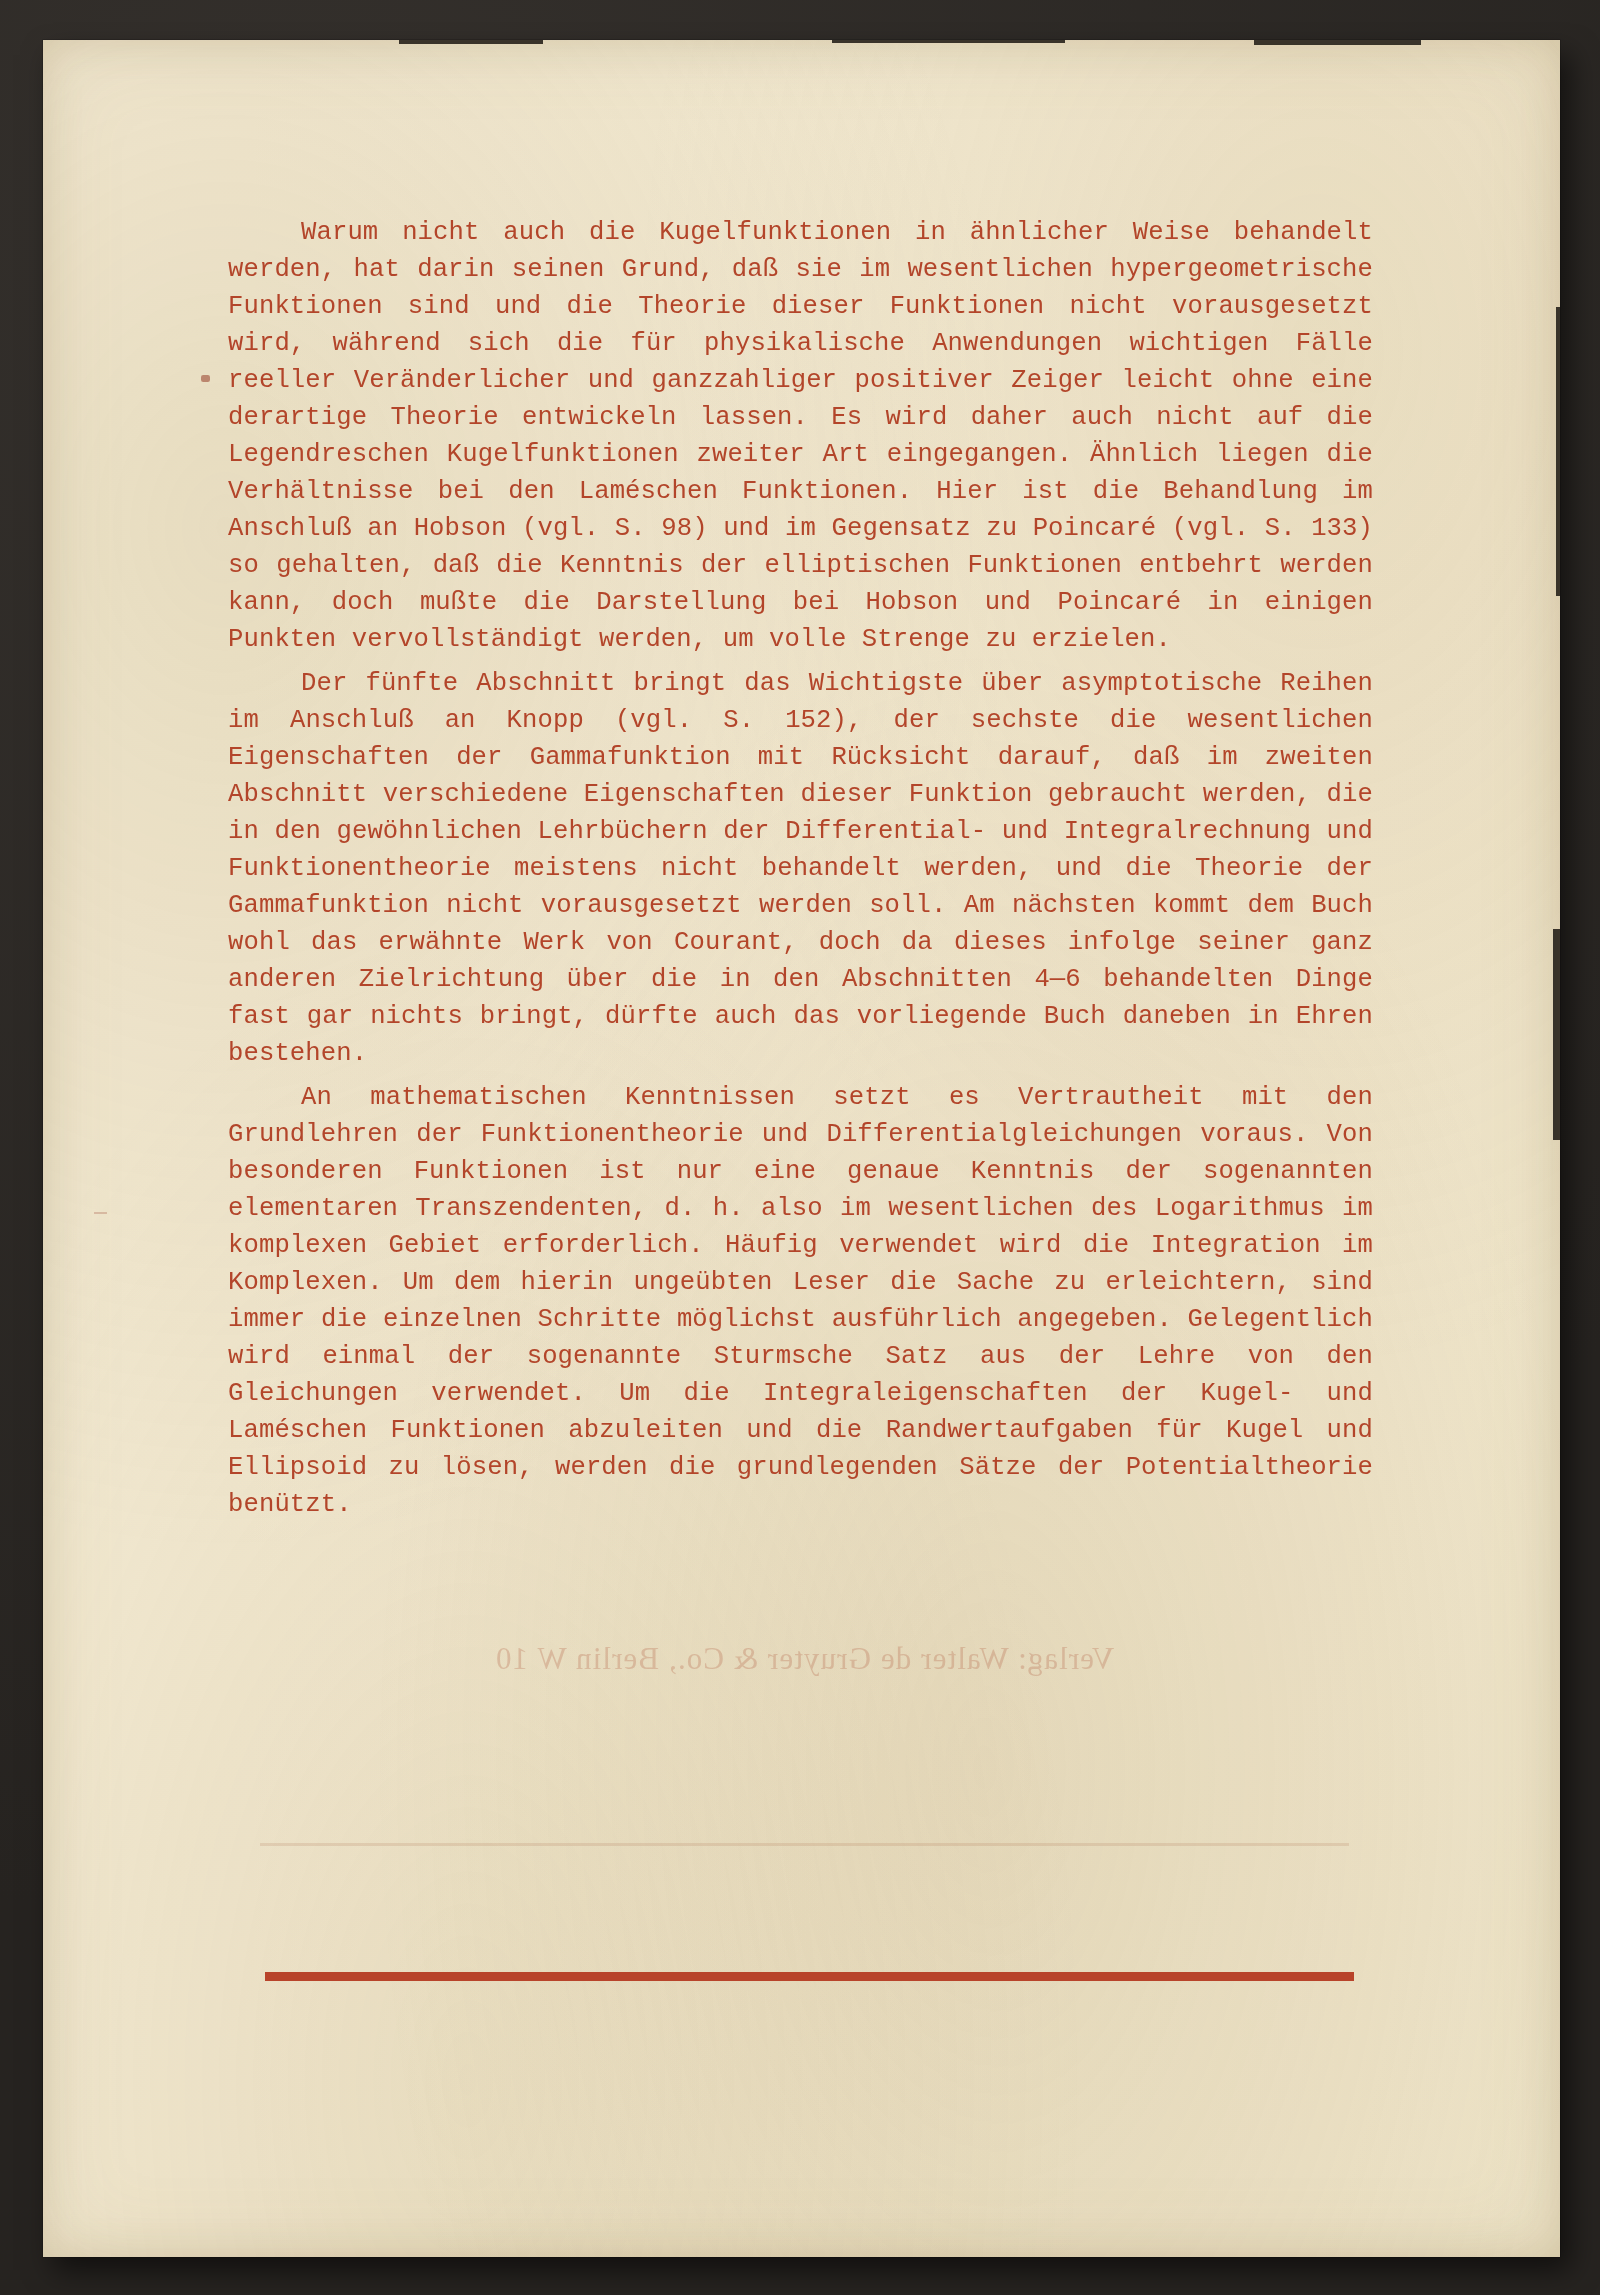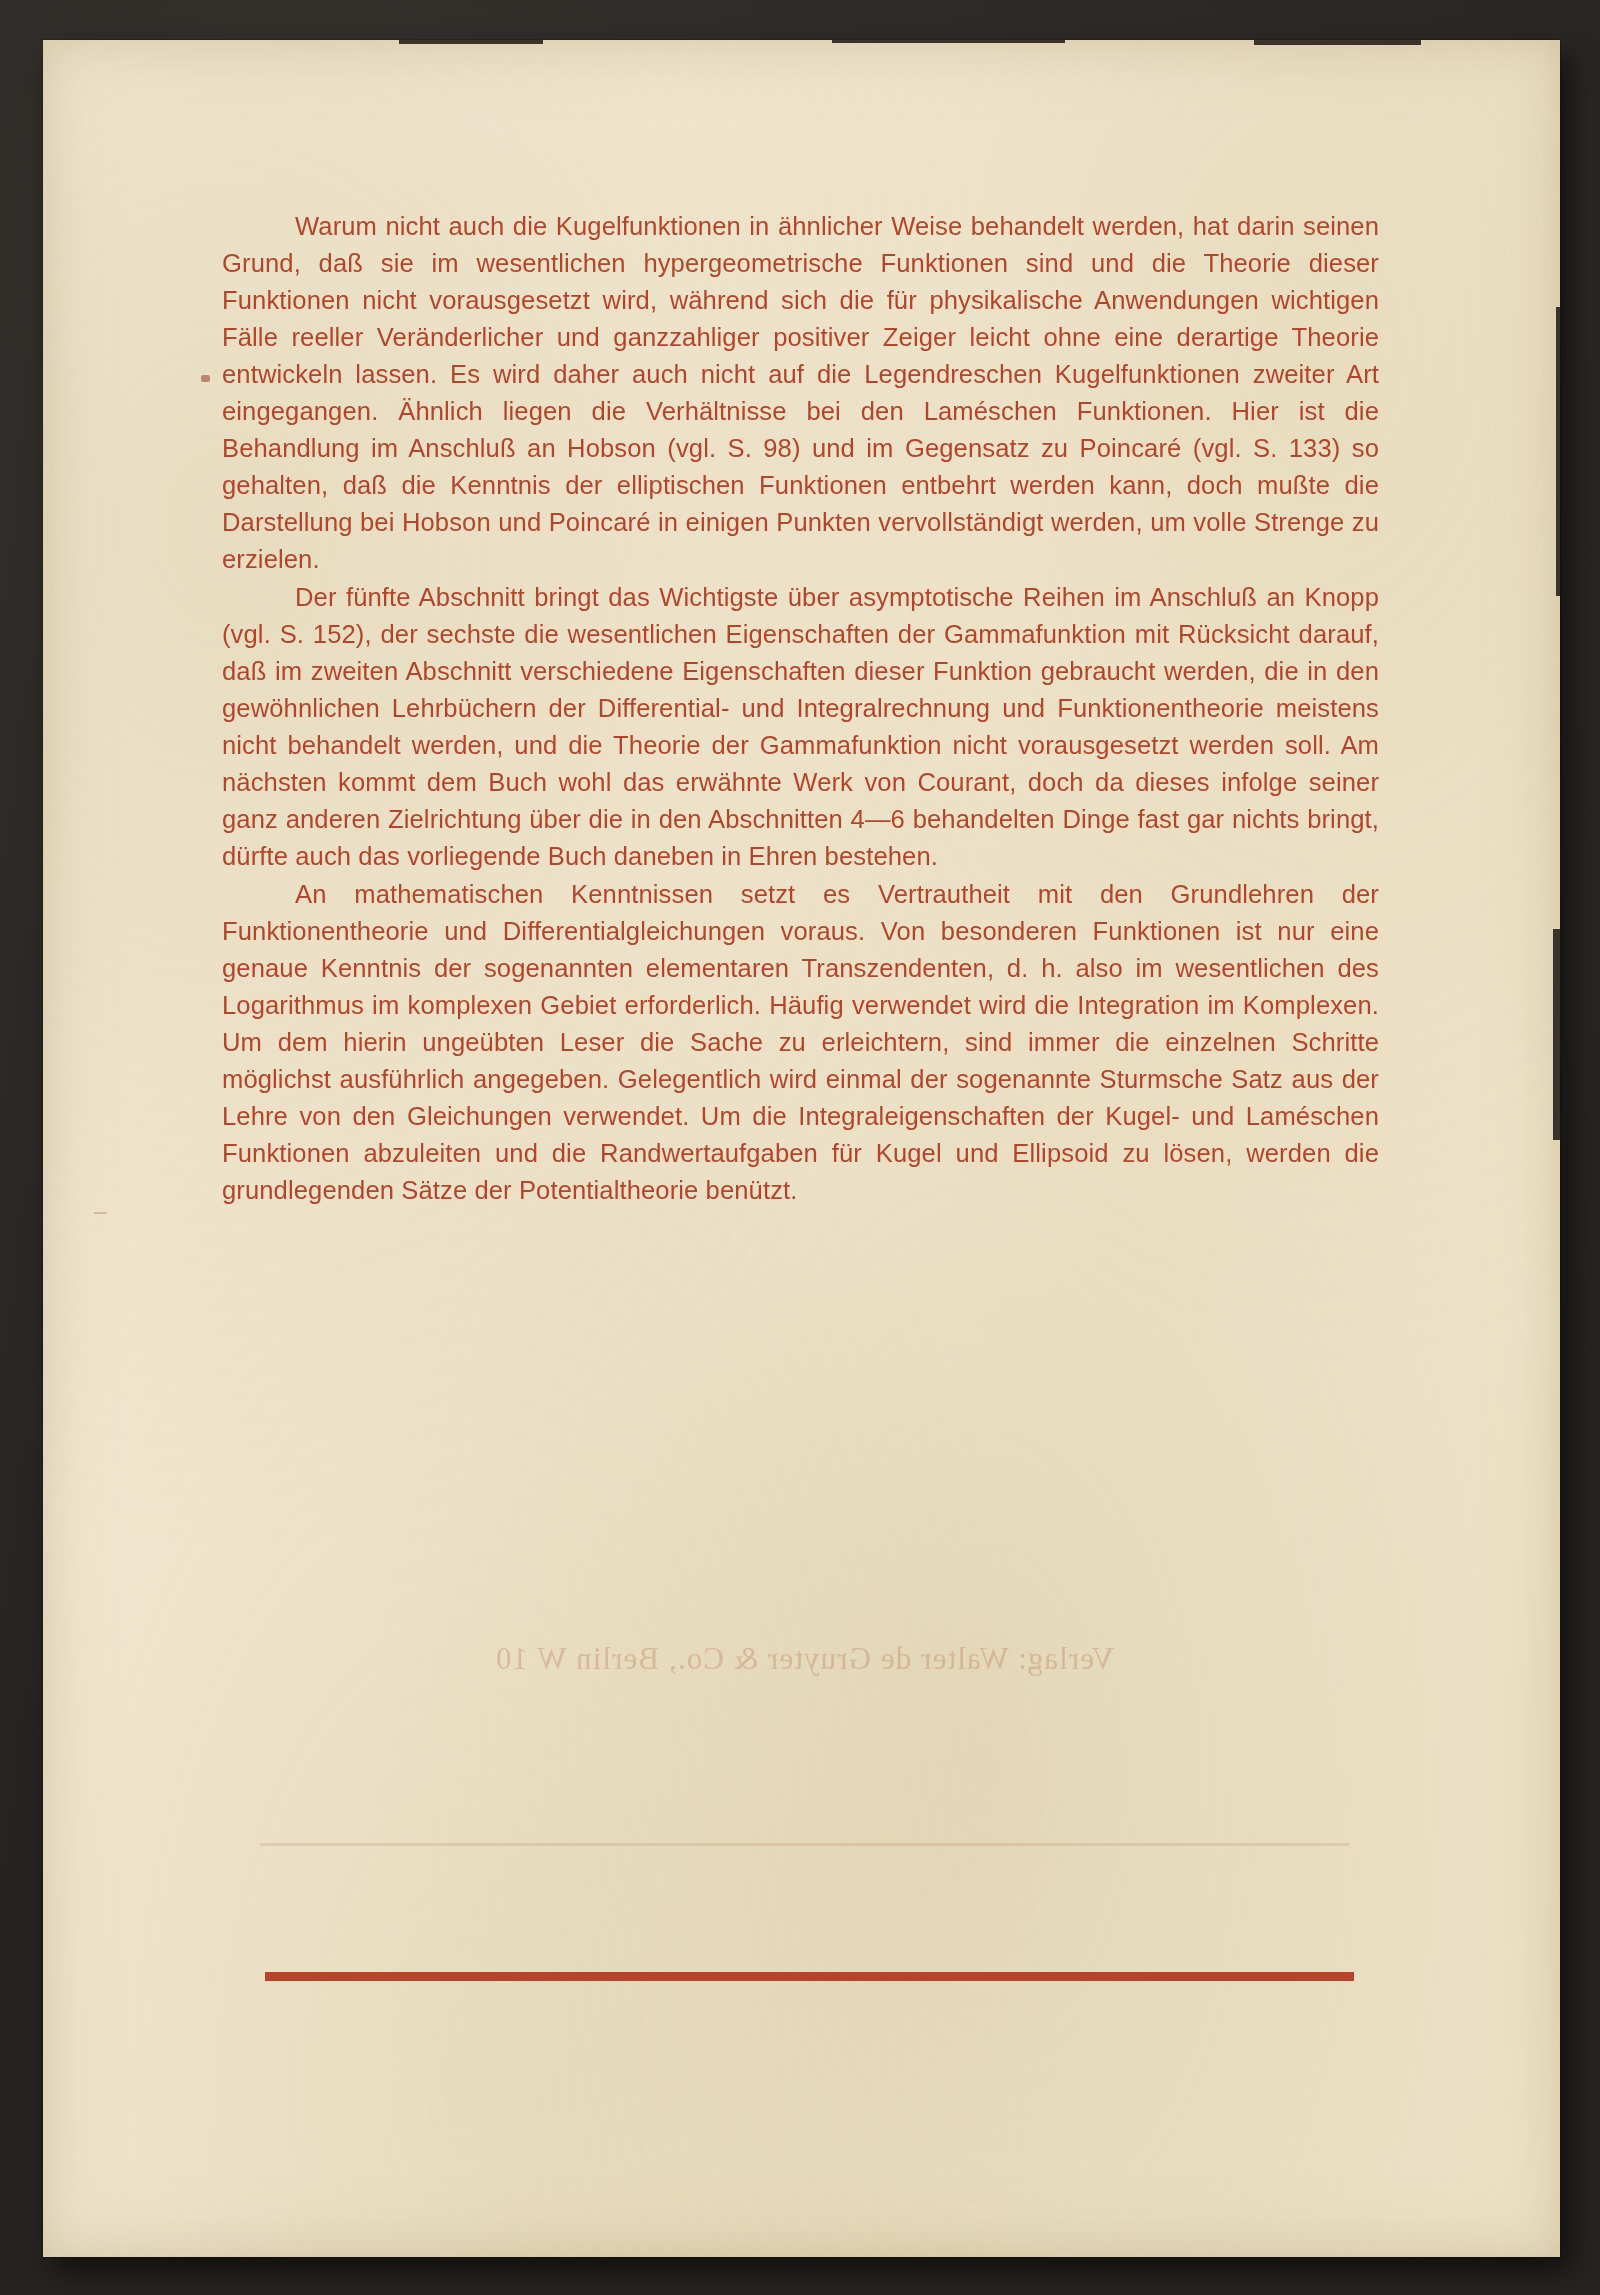--- a/index.html
+++ b/index.html
@@ -68,28 +68,28 @@
   }
 
   #text-column {
     position: absolute;
     left: 178px;
     top: 167px;
     width: 1159px;
   }
 
   p.body-par {
-    margin: 1px;
+    margin: 7px;
     color: #b3452a;
     font-size: 25.6px;
     line-height: 37px;
     text-align: justify;
     text-indent: 73px;
     letter-spacing: 0.1px;
-    font-family: Liberation Sans, sans-serif;
+    font-family: Liberation Mono, monospace;
   }
   p.body-par + p.body-par {
     margin-top: 0px;
   }
 
   
   #show-through {
     position: absolute;
     left: 217px;
     top: 1600px;

